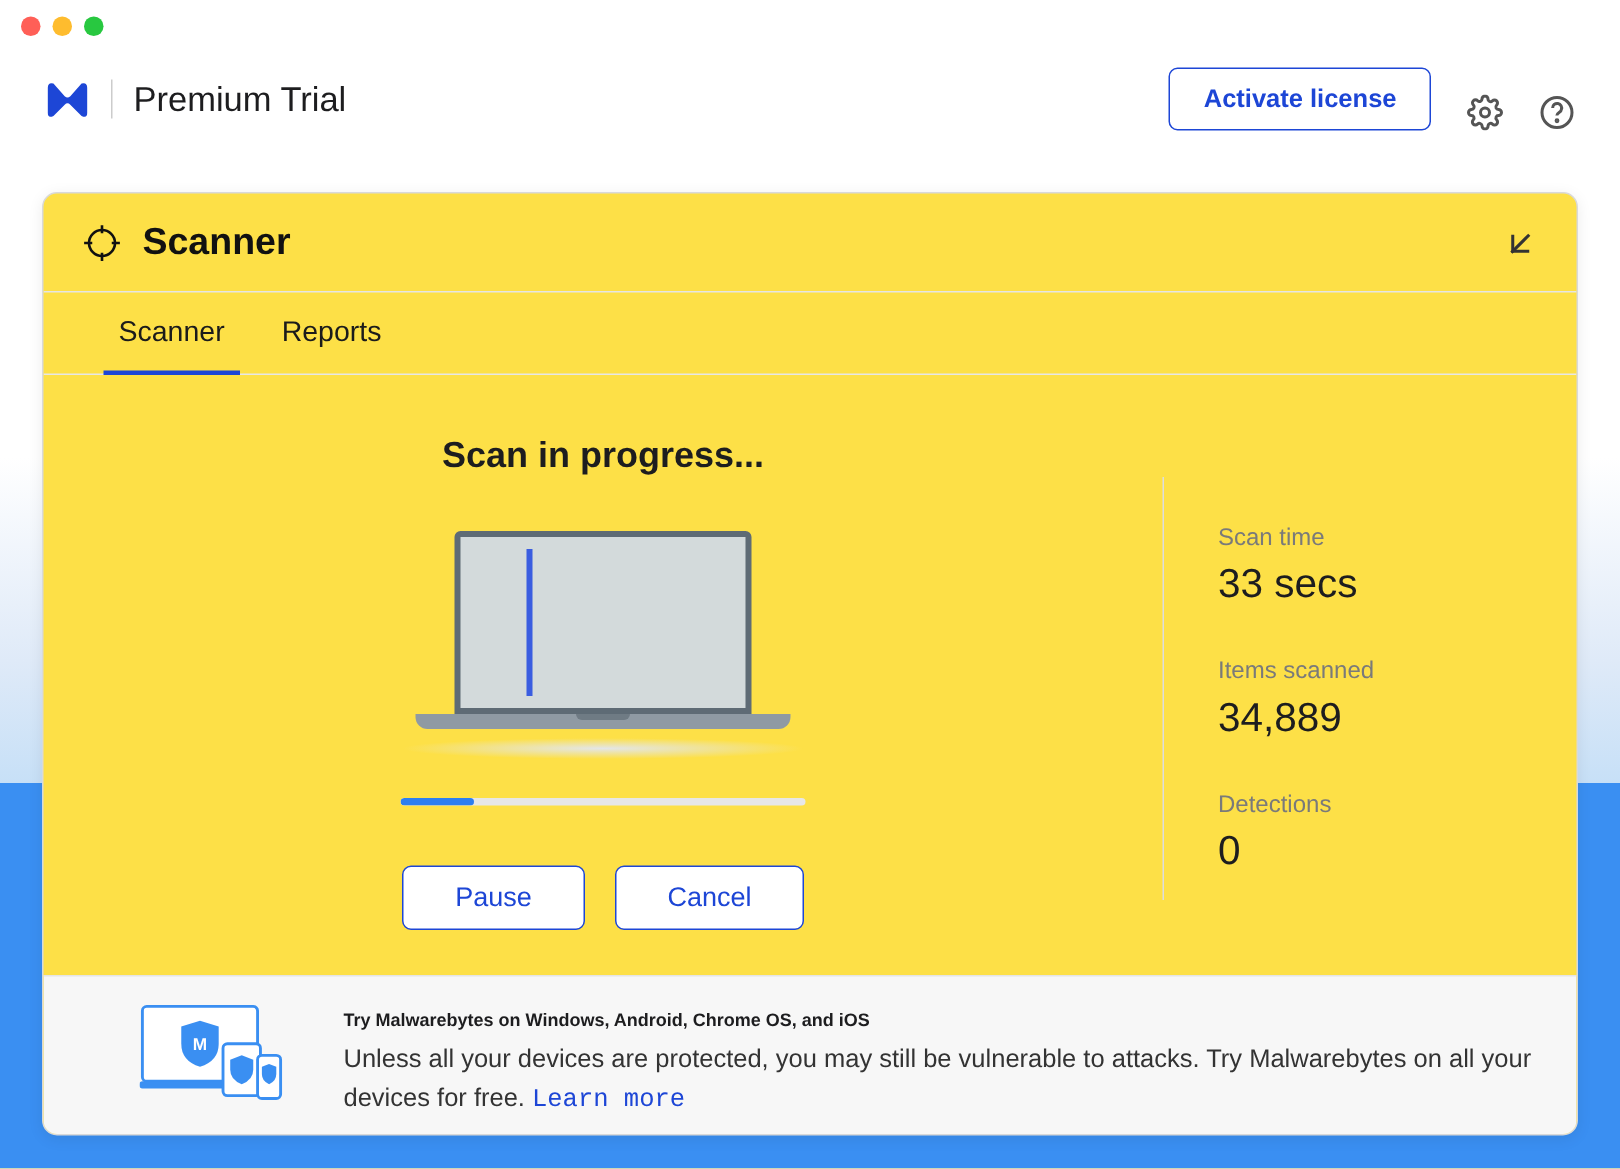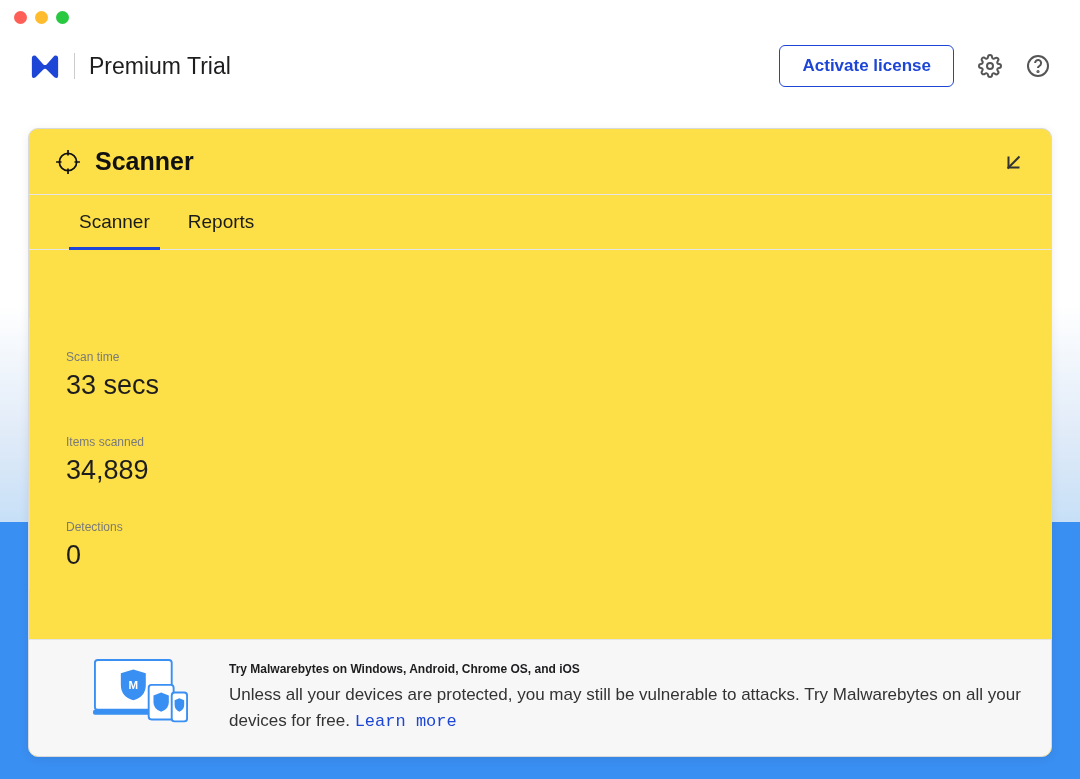--- a/index.html
+++ b/index.html
@@ -45,21 +45,21 @@
     width: 1px; height: 26px; background: #ccc;
   }
   .brand-title {
     font-size: 23px;
     color: #1d1d1f;
     font-weight: 400;
   }
   .header-right {
     margin-left: auto;
     display: flex;
-    align-items: center;
+    align-items: flex-end;
     gap: 24px;
   }
   .activate-btn {
     border: 1.5px solid #1d46d6;
     color: #1d46d6;
     background: #fff;
     border-radius: 6px;
     padding: 10px 22px;
     font-size: 17px;
     font-weight: 600;
@@ -230,21 +230,21 @@
   .divider-v {
     width: 1px;
     background: #ddd;
     margin: 68px 0 50px 0;
   }
   .scan-right {
     width: 275px;
     padding: 100px 28px 0 36px;
   }
   .stat-label {
-    font-size: 12px;
+    font-size: 16px;
     color: #7a7a7a;
     margin-bottom: 6px;
   }
   .stat-value {
     font-size: 27px;
     color: #1d1d1f;
     margin-bottom: 34px;
   }
 
   .promo {
@@ -326,20 +326,37 @@
       <polyline points="6,6 6,18 18,18" fill="none"></polyline>
     </svg>
   </div>
 
   <div class="tabs">
     <div class="tab active">Scanner</div>
     <div class="tab">Reports</div>
   </div>
 
   <div class="scan-body">
+    <div class="scan-left">
+      <div class="scan-heading">Scan in progress...</div>
+      <div class="laptop">
+        <div class="laptop-screen">
+            <div class="laptop-inner"></div>
+          </div>
+        <div class="laptop-base"></div>
+        <div class="laptop-shadow"></div>
+      </div>
+      <div class="progress">
+        <div class="progress-fill" style="width: 18%;"></div>
+      </div>
+      <div class="action-row">
+        <button class="action-btn">Pause</button>
+        <button class="action-btn">Cancel</button>
+      </div>
+    </div>
 
     <div class="divider-v"></div>
 
     <div class="scan-right">
       <div class="stat-label">Scan time</div>
       <div class="stat-value">33 secs</div>
       <div class="stat-label">Items scanned</div>
       <div class="stat-value">34,889</div>
       <div class="stat-label">Detections</div>
       <div class="stat-value">0</div>

